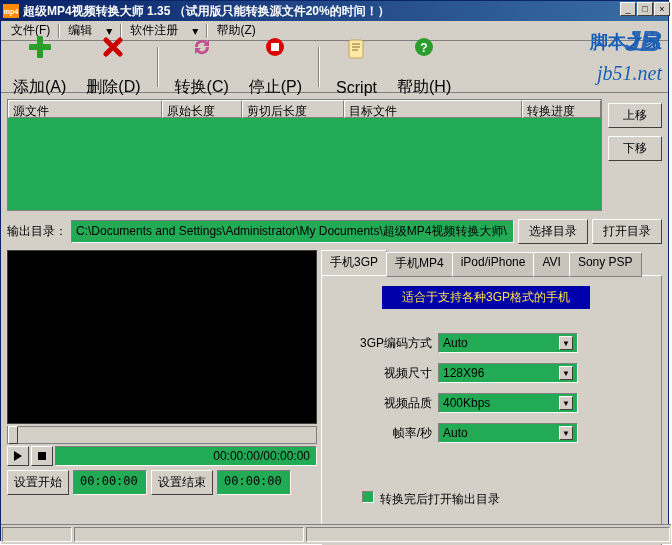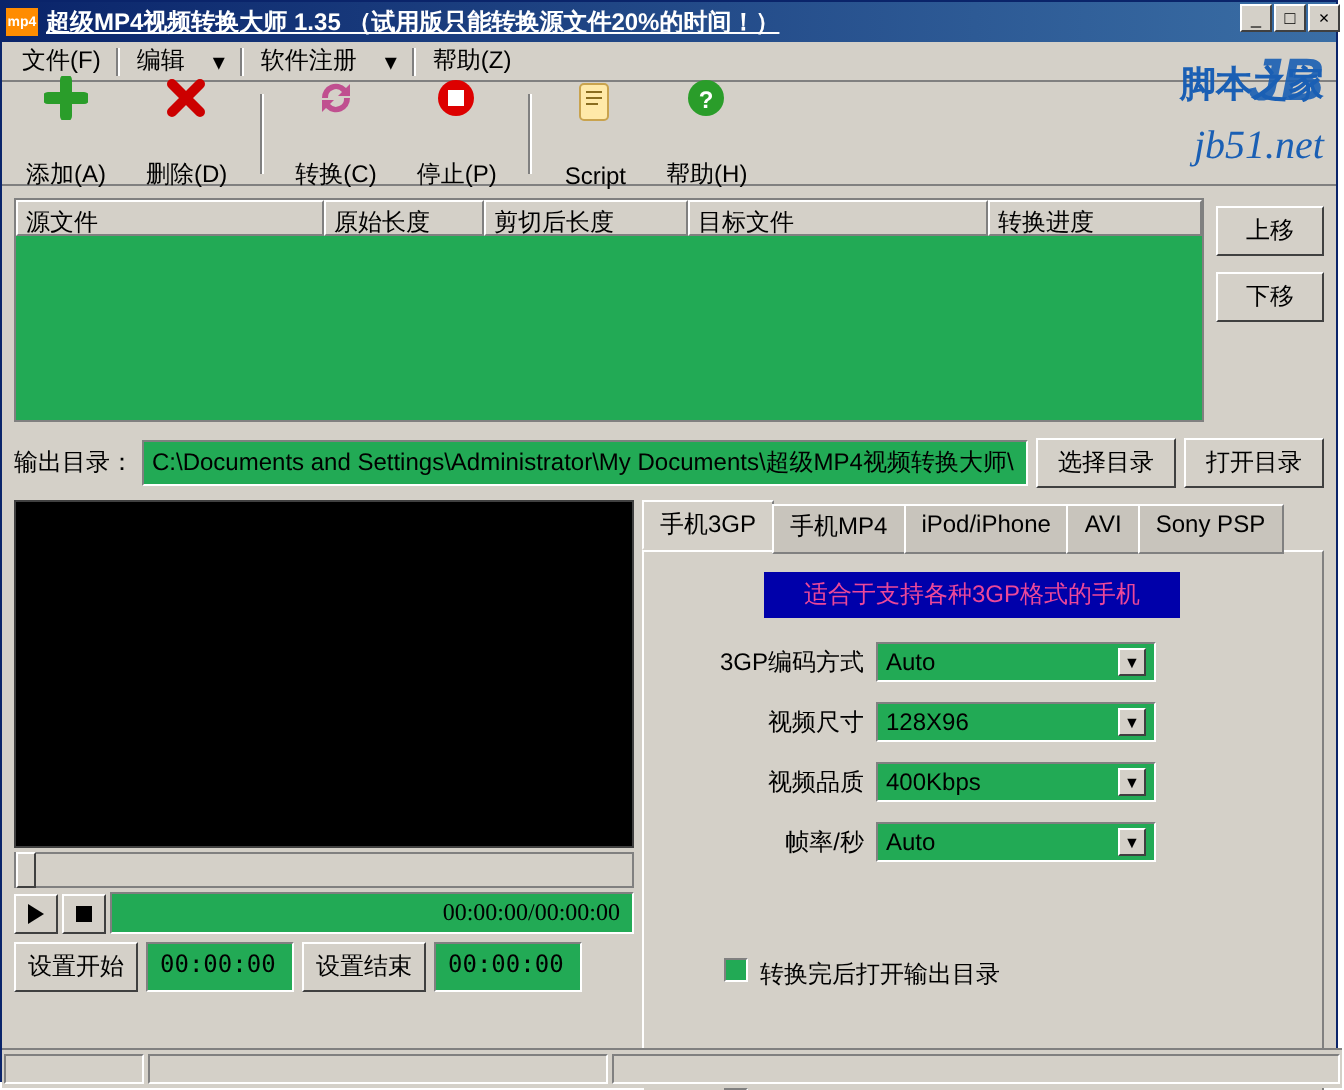--- a/index.html
+++ b/index.html
@@ -1,27 +1,27 @@
 <!DOCTYPE html>
 <html><head>
 <meta charset="utf-8">
 <style>
 * { margin: 0; padding: 0; box-sizing: border-box; font-family: "SimSun", "宋体", sans-serif; font-size: 12px; }
 body { background: #fff; width: 672px; height: 545px; overflow: hidden; position: relative; }
 .window { border: 1px solid #0a246a; width: 669px; height: 541px; background: #d4d0c8; }
 .titlebar { height: 20px; background: linear-gradient(to right, #0a246a, #3a6ea5); color: #fff; display: flex; align-items: center; padding: 0 2px; font-size: 12px; font-weight: bold; }
 .titlebar .icon-app { width: 16px; height: 14px; background: #ff8c00; margin-right: 4px; display: inline-flex; align-items: center; justify-content: center; font-size: 7px; color: #fff; }
-.titlebar-text { flex: 1; white-space: nowrap; overflow: hidden; text-decoration: underline; }
+.titlebar-text { flex: 1; white-space: nowrap; overflow: hidden; }
 .menubar { height: 20px; background: #d4d0c8; display: flex; align-items: center; padding: 2px 4px; gap: 2px; border-bottom: 1px solid #808080; }
 .menubar span { padding: 2px 6px; cursor: pointer; }
 .menubar .sep { width: 2px; height: 14px; border-left: 1px solid #808080; border-right: 1px solid #fff; padding: 0; }
 .toolbar { height: 52px; background: #d4d0c8; display: flex; align-items: center; padding: 4px 8px; gap: 12px; border-bottom: 1px solid #808080; position: relative; }
 .tbtn { display: flex; flex-direction: column; align-items: center; cursor: pointer; padding: 2px 4px; }
 .tbtn .ico { width: 24px; height: 24px; display: flex; align-items: center; justify-content: center; }
-.tbtn .lbl { font-size: 12px; margin-top: 18px; }
+.tbtn .lbl { font-size: 16px; margin-top: 18px; }
 .tsep { width: 2px; height: 40px; border-left: 1px solid #808080; border-right: 1px solid #fff; }
 .watermark { position: absolute; right: 10px; top: 24px; text-align: left; pointer-events: none; opacity: 0.9; }
 .watermark .jb { font-size: 30px; font-weight: bold; color: #1a5fb4; font-style: italic; }
 .watermark-txt { position: absolute; right: 10px; top: 30px; color: #1a5fb4; font-size: 18px; font-weight: bold; }
 .watermark-url { position: absolute; right: 10px; top: 62px; color: #1a5fb4; font-size: 20px; font-style: italic; font-family: serif; }
 .content { padding: 6px; }
 .filelist-area { display: flex; gap: 6px; }
 .filelist { flex: 1; border: 1px solid #808080; background: #22aa55; height: 112px; }
 .filelist-header { display: flex; background: #d4d0c8; height: 18px; }
 .filelist-header div { border: 1px solid; border-color: #fff #808080 #808080 #fff; padding: 2px 4px; background: #d4d0c8; }
@@ -30,30 +30,30 @@
 .output-row { display: flex; align-items: center; gap: 4px; margin-top: 8px; }
 .output-row .olabel { }
 .path-input { flex: 1; background: #22aa55; border: 1px solid; border-color: #808080 #fff #fff #808080; padding: 2px 4px; color: #000; }
 .lower { display: flex; gap: 4px; margin-top: 6px; }
 .preview { width: 310px; }
 .preview-video { width: 100%; height: 174px; background: #000; border: 1px solid #404040; }
 .preview-slider { width: 100%; height: 18px; background: #d4d0c8; border: 1px solid #808080; margin-top: 2px; position: relative; }
 .preview-slider .thumb { position: absolute; left: 0; top: -1px; width: 10px; height: 18px; background: #d4d0c8; border: 1px solid; border-color: #fff #404040 #404040 #fff; }
 .preview-controls { display: flex; align-items: center; gap: 2px; margin-top: 2px; }
 .pcbtn { width: 22px; height: 20px; background: #d4d0c8; border: 1px solid; border-color: #fff #404040 #404040 #fff; display: flex; align-items: center; justify-content: center; cursor: pointer; }
-.time-disp { background: #22aa55; border: 1px solid; border-color: #808080 #fff #fff #808080; padding: 2px 6px; flex: 1; text-align: right; font-family: Liberation Serif, serif; }
+.time-disp { background: #22aa55; border: 1px solid; border-color: #808080 #fff #fff #808080; padding: 2px 6px; flex: 1; text-align: right; font-family: Liberation Sans, sans-serif; }
 .setpoints { display: flex; gap: 4px; margin-top: 4px; }
 .setpoints .btn { min-width: 58px; padding: 3px 6px; }
 .setpoints .tval { background: #22aa55; border: 1px solid; border-color: #808080 #fff #fff #808080; padding: 3px 6px; width: 74px; font-family: monospace; }
 .settings { flex: 1; }
 .tabs { display: flex; }
 .tab { background: #d4d0c8; border: 1px solid; border-color: #fff #808080 #d4d0c8 #fff; padding: 3px 8px; margin-right: -1px; cursor: pointer; position: relative; }
 .tab.inactive { border-bottom-color: #808080; background: #c8c4bc; top: 2px; padding: 2px 8px; }
 .tab-panel { border: 1px solid; border-color: #fff #808080 #808080 #fff; padding: 10px; background: #d4d0c8; min-height: 216px; }
-.hint { color: #ec4899; background: #0000aa; padding: 3px 20px; text-align: center; margin-bottom: 12px; display: inline-block; margin-left: 50px; }
+.hint { color: #fde047; background: #0000aa; padding: 3px 20px; text-align: center; margin-bottom: 24px; display: inline-block; margin-left: 50px; }
 .form-row { display: flex; align-items: center; margin-bottom: 10px; }
 .form-row .flabel { width: 100px; text-align: right; margin-right: 6px; }
 .select { background: #22aa55; border: 1px solid; border-color: #808080 #fff #fff #808080; padding: 2px 4px; width: 140px; display: flex; justify-content: space-between; align-items: center; cursor: pointer; }
 .select .arrow { background: #d4d0c8; border: 1px solid; border-color: #fff #404040 #404040 #fff; width: 14px; height: 14px; display: flex; align-items: center; justify-content: center; font-size: 8px; }
 .check-row { display: flex; align-items: flex-start; margin-bottom: 6px; margin-left: 30px; margin-top: 48px; }
 .check { width: 12px; height: 12px; background: #22aa55; border: 1px solid; border-color: #808080 #fff #fff #808080; margin-right: 6px; }
 .statusbar { position: absolute; bottom: 1px; left: 1px; right: 1px; height: 20px; background: #d4d0c8; border-top: 1px solid #808080; display: flex; }
 .statusbar div { border: 1px solid; border-color: #808080 #fff #fff #808080; margin: 2px 1px; }
 .wincontrols { position: absolute; right: 2px; top: 2px; display: flex; gap: 1px; }
 .wincontrols div { width: 16px; height: 14px; background: #d4d0c8; border: 1px solid; border-color: #fff #404040 #404040 #fff; display: flex; align-items: center; justify-content: center; font-size: 9px; cursor: pointer; }
@@ -144,21 +144,21 @@
   <div class="watermark-txt">脚本之家</div>
   <div class="watermark-url">jb51.net</div>
 
   <div class="content">
     <div class="filelist-area">
       <div class="filelist">
         <div class="filelist-header">
           <div style="width:154px">源文件</div>
           <div style="width:80px">原始长度</div>
           <div style="width:102px">剪切后长度</div>
-          <div style="width:150px">目标文件</div>
+          <div style="width:178px">目标文件</div>
           <div style="flex:1">转换进度</div>
         </div>
       </div>
       <div class="side-btns">
         <div class="btn">上移</div>
         <div class="btn">下移</div>
       </div>
     </div>
 
     <div class="output-row">

